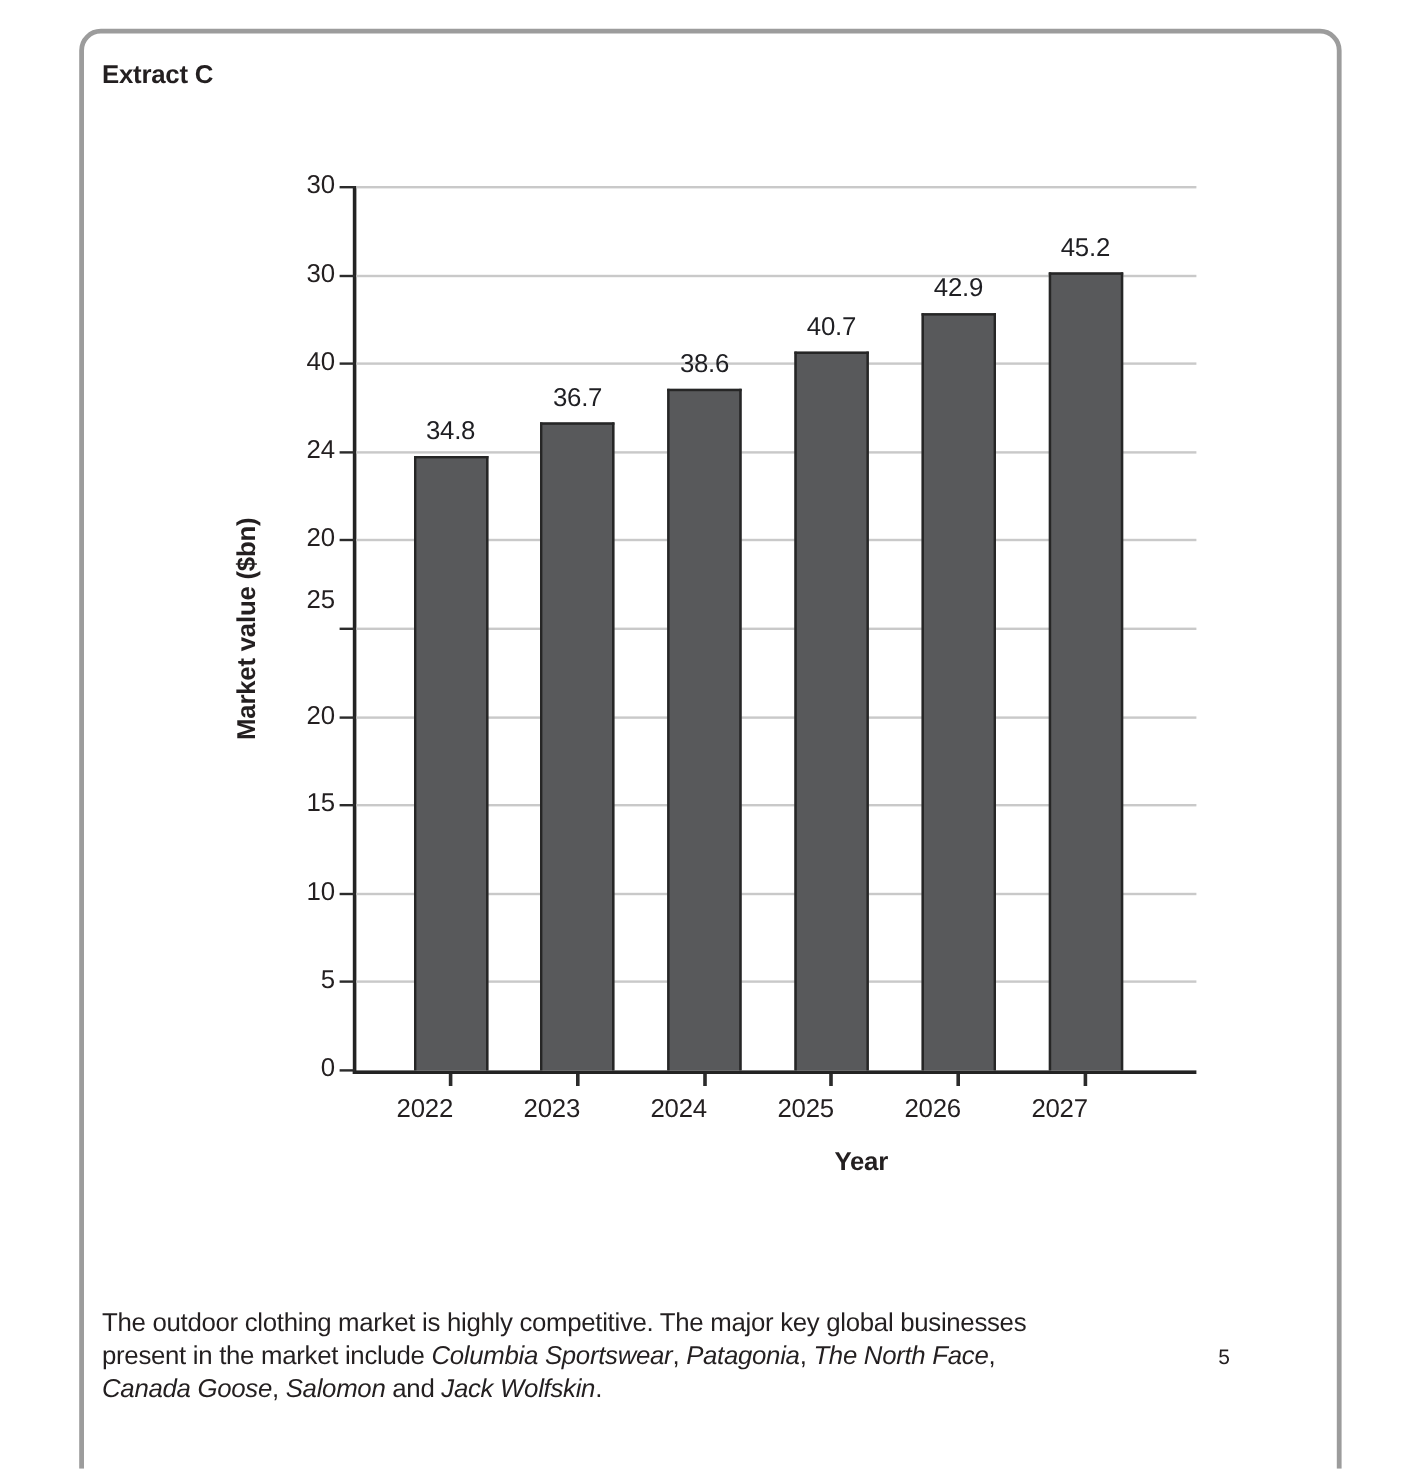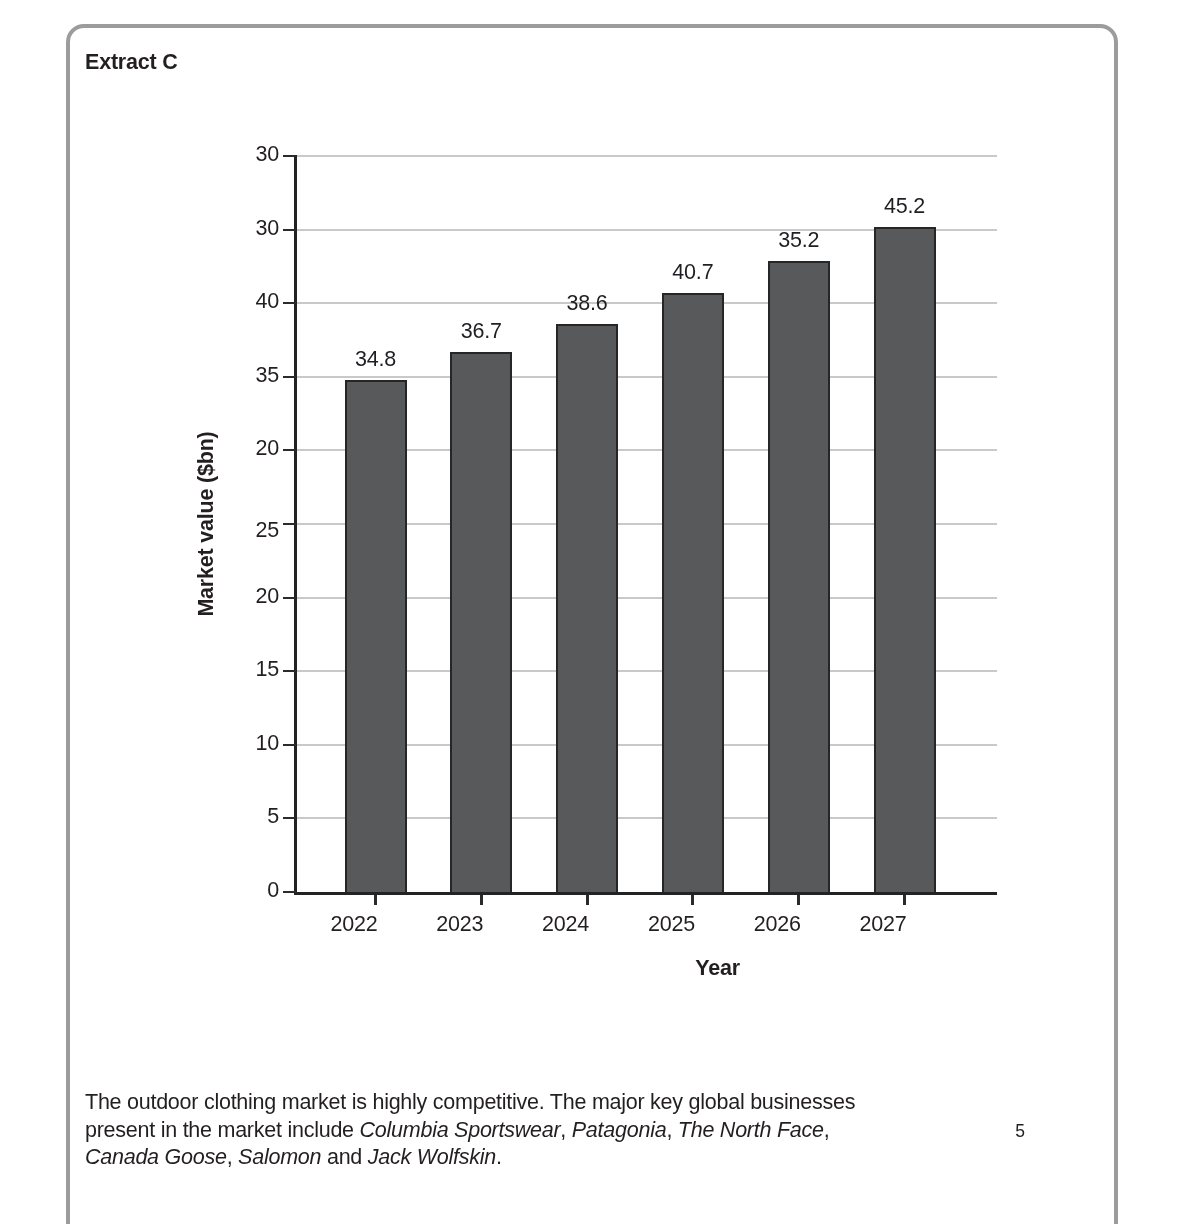--- a/index.html
+++ b/index.html
@@ -65,43 +65,43 @@
         <div class="gridline" style="top: -1px; background: rgb(201, 201, 201);"></div>
         <div class="bar" style="left: 47.5px; top: 223.744px; width: 62px; height: 512.256px; background: rgb(88, 89, 91); border-color: rgb(38, 38, 38);"></div>
         <div class="bar-label" style="left: 28.5px; top: 190.744px;">34.8</div>
         <div class="bar" style="left: 153.3px; top: 195.776px; width: 62px; height: 540.224px; background: rgb(88, 89, 91); border-color: rgb(38, 38, 38);"></div>
         <div class="bar-label" style="left: 134.3px; top: 162.776px;">36.7</div>
         <div class="bar" style="left: 259.1px; top: 167.808px; width: 62px; height: 568.192px; background: rgb(88, 89, 91); border-color: rgb(38, 38, 38);"></div>
         <div class="bar-label" style="left: 240.1px; top: 134.808px;">38.6</div>
         <div class="bar" style="left: 364.9px; top: 136.896px; width: 62px; height: 599.104px; background: rgb(88, 89, 91); border-color: rgb(38, 38, 38);"></div>
         <div class="bar-label" style="left: 345.9px; top: 103.896px;">40.7</div>
         <div class="bar" style="left: 470.7px; top: 104.512px; width: 62px; height: 631.488px; background: rgb(88, 89, 91); border-color: rgb(38, 38, 38);"></div>
-        <div class="bar-label" style="left: 451.7px; top: 71.512px;">35.2</div>
+        <div class="bar-label" style="left: 451.7px; top: 71.512px;">42.9</div>
         <div class="bar" style="left: 576.5px; top: 70.656px; width: 62px; height: 665.344px; background: rgb(88, 89, 91); border-color: rgb(38, 38, 38);"></div>
         <div class="bar-label" style="left: 557.5px; top: 37.656px;">45.2</div>
       </div>
 
     <div class="y-axis-title">Market value ($bn)</div>
     <div class="x-axis-title">Year</div>
   <div class="ytick" style="left: 283px; top: 891px;"></div>
       <div class="ytick-label" style="left: 195px; top: 878px;">0</div>
       <div class="ytick" style="left: 283px; top: 817.4px;"></div>
       <div class="ytick-label" style="left: 195px; top: 804.4px;">5</div>
       <div class="ytick" style="left: 283px; top: 743.8px;"></div>
       <div class="ytick-label" style="left: 195px; top: 730.8px;">10</div>
       <div class="ytick" style="left: 283px; top: 670.2px;"></div>
       <div class="ytick-label" style="left: 195px; top: 657.2px;">15</div>
       <div class="ytick" style="left: 283px; top: 596.6px;"></div>
       <div class="ytick-label" style="left: 195px; top: 583.6px;">20</div>
       <div class="ytick" style="left: 283px; top: 523px;"></div>
-      <div class="ytick-label" style="left: 195px; top: 518px;">25</div>
+      <div class="ytick-label" style="left: 195px; top: 488px;">25</div>
       <div class="ytick" style="left: 283px; top: 449.4px;"></div>
       <div class="ytick-label" style="left: 195px; top: 436.4px;">20</div>
       <div class="ytick" style="left: 283px; top: 375.8px;"></div>
-      <div class="ytick-label" style="left: 195px; top: 362.8px;">35</div>
+      <div class="ytick-label" style="left: 195px; top: 362.8px;">24</div>
       <div class="ytick" style="left: 283px; top: 302.2px;"></div>
       <div class="ytick-label" style="left: 195px; top: 289.2px;">40</div>
       <div class="ytick" style="left: 283px; top: 228.6px;"></div>
       <div class="ytick-label" style="left: 195px; top: 215.6px;">30</div>
       <div class="ytick" style="left: 283px; top: 155px;"></div>
       <div class="ytick-label" style="left: 195px; top: 142px;">30</div>
       <div class="xtick" style="left: 374px; top: 895px;"></div>
       <div class="xtick-label" style="left: 330.5px; top: 912px;">2022</div>
       <div class="xtick" style="left: 479.8px; top: 895px;"></div>
       <div class="xtick-label" style="left: 436.3px; top: 912px;">2023</div>

